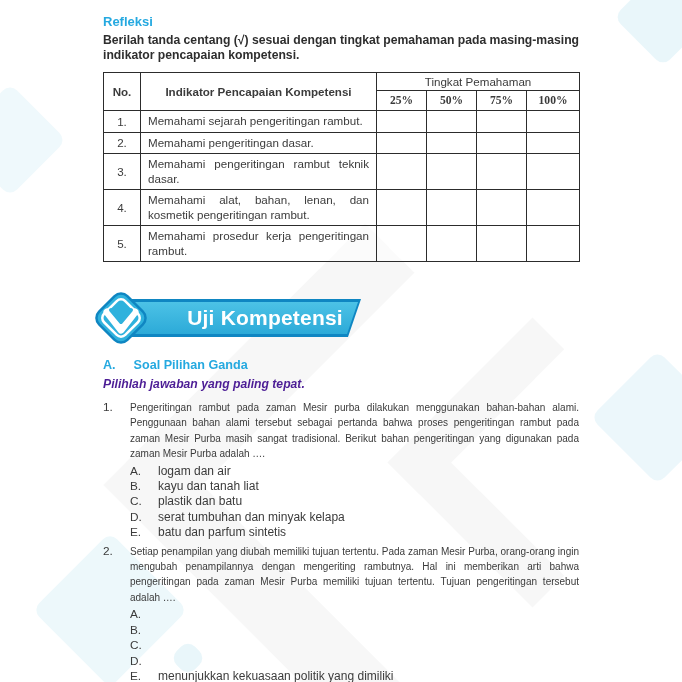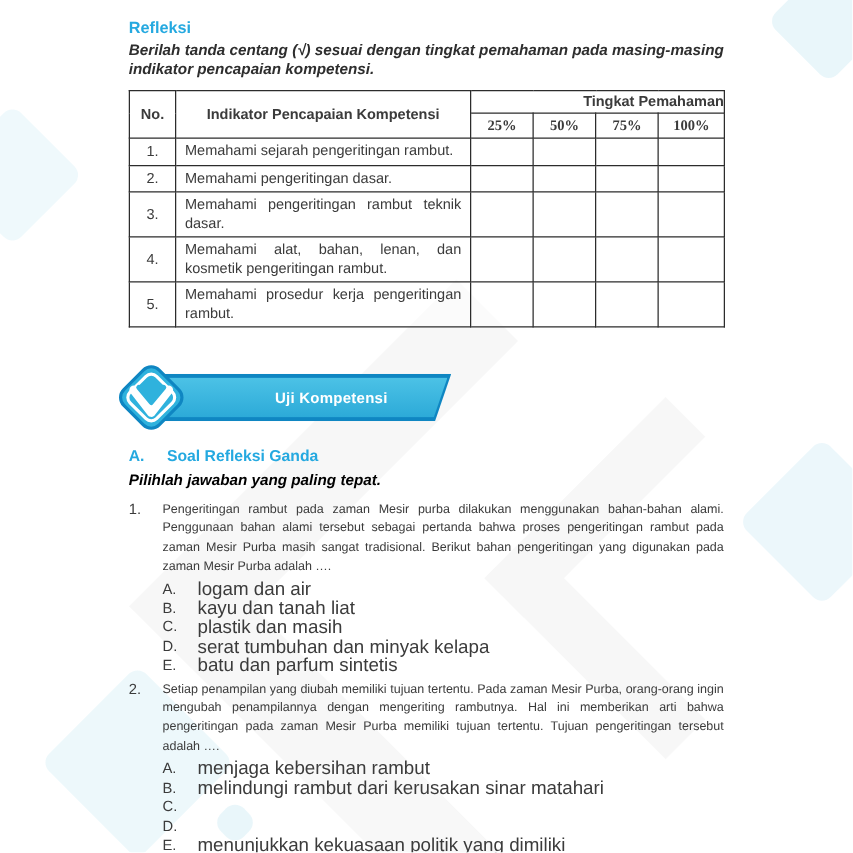--- a/index.html
+++ b/index.html
@@ -7,54 +7,54 @@
   .page{position:relative;width:682px;height:682px;background:#fff;overflow:hidden;}
 
   
   .wm{position:absolute;pointer-events:none;}
   .wm-diamond{background:#bfe6f2;transform:rotate(45deg);border-radius:10px;}
   .wm-chev{border-style:solid;border-color:#9a9a9a;transform:rotate(45deg);opacity:.07;}
 
   .content{position:absolute;left:103px;top:14px;width:476px;}
 
   .h-teal{color:#25a9e0;font-weight:bold;font-size:13px;margin:0 0 4px 0;}
-  .instruction{font-style:italic;font-weight:bold;font-size:12.2px;line-height:15px;color:#2e2e2e;margin:0 0 9px 0;text-align:justify;}
+  .instruction{font-weight:bold;font-size:12.2px;line-height:15px;color:#2e2e2e;margin:0 0 9px 0;text-align:justify;}
 
   table.comp{border-collapse:collapse;width:476px;table-layout:fixed;}
   table.comp td,table.comp th{border:1.4px solid #2c2c2c;font-size:11.6px;vertical-align:middle;background:rgba(255,255,255,.55);}
-  th.group{font-size:12.4px;font-weight:bold;text-align:right;padding:2px 0;}
+  th.group{font-size:12.4px;font-weight:normal;text-align:center;padding:2px 0;}
   th.lvl{font-size:12px;font-weight:bold;text-align:center;padding:3px 0;font-family:Liberation Serif, serif;}
   th.no-col,th.ind-col{font-size:12px;font-weight:bold;text-align:center;}
   td.no-cell{text-align:center;padding:3px 2px;}
   td.ind-cell{padding:3px 7px;text-align:justify;line-height:14.5px;}
   td.chk{height:100%;}
 
   
   .banner-wrap{position:relative;height:60px;margin:26px 0 10px -12px;}
   .ribbon-outer{position:absolute;left:32px;top:11px;width:238px;height:38px;
     background:#0f86c2;border-radius:7px 0 0 7px;
     clip-path:polygon(0 0,100% 0,calc(100% - 13px) 100%,0 100%);}
   .ribbon-inner{position:absolute;left:3px;top:3px;right:3px;bottom:3px;
     background:linear-gradient(180deg,#4cc2e6 0%,#2caad8 100%);
     border-radius:5px 0 0 5px;
     clip-path:polygon(0 0,100% 0,calc(100% - 11px) 100%,0 100%);
     display:flex;align-items:center;justify-content:center;}
-  .ribbon-label{color:#ffffff;font-weight:bold;font-size:12px;letter-spacing:.2px;padding-left:46px;}
+  .ribbon-label{color:#ffffff;font-weight:bold;font-size:21px;letter-spacing:.2px;padding-left:46px;}
   .emblem{position:absolute;left:-2px;top:-2px;}
 
   .sec-head{display:flex;gap:18px;color:#25a9e0;font-weight:bold;font-size:12.6px;margin:4px 0 5px 0;}
-  .sec-instruction{font-style:italic;font-weight:bold;font-size:12.2px;color:#000000;margin:0 0 9px 0;}
+  .sec-instruction{font-style:italic;font-weight:bold;font-size:12.2px;color:#4c1d95;margin:0 0 9px 0;}
 
   .question{display:flex;margin-bottom:3px;}
   .q-num{width:27px;flex:0 0 27px;font-size:11.8px;line-height:15.4px;}
   .q-body{flex:1;}
   .q-text{font-size:10px;line-height:15.4px;text-align:justify;margin:0 0 2px 0;}
   .option{display:flex;}
   .opt-letter{width:28px;flex:0 0 28px;font-size:11.8px;line-height:15.4px;}
-  .opt-text{font-size:15px;line-height:15.4px;}
+  .opt-text{font-size:12px;line-height:15.4px;}
 </style>
 </head>
 <body>
 
 <div class="page">
 
   <div class="wm wm-diamond" style="left:628px;top:-18px;width:70px;height:70px;opacity:.35;"></div>
   <div class="wm wm-diamond" style="left:610px;top:370px;width:95px;height:95px;opacity:.30;"></div>
   <div class="wm wm-diamond" style="left:55px;top:555px;width:110px;height:110px;opacity:.28;"></div>
   <div class="wm wm-diamond" style="left:-30px;top:100px;width:80px;height:80px;opacity:.25;"></div>
@@ -144,62 +144,60 @@
             <rect x="17" y="17" width="30" height="30" rx="6" fill="none" stroke="#ffffff" stroke-width="2.5"></rect>
           </g>
           <path d="M18 26 L32 44 L46 26" fill="none" stroke="#ffffff" stroke-width="7" stroke-linecap="round" stroke-linejoin="round"></path>
           <path d="M22 24 L32 36 L42 24" fill="none" stroke="#2fb2dd" stroke-width="4" stroke-linecap="round" stroke-linejoin="round"></path>
         </svg>
       </span>
     </div>
 
     <div class="sec-head">
       <span>A.</span>
-      <span>Soal Refleksi Ganda</span>
+      <span>Soal Pilihan Ganda</span>
     </div>
     <p class="sec-instruction">Pilihlah jawaban yang paling tepat.</p>
 
     <div class="question">
       <div class="q-num">1.</div>
       <div class="q-body">
         <p class="q-text">Pengeritingan rambut pada zaman Mesir purba dilakukan menggunakan bahan-bahan alami. Penggunaan bahan alami tersebut sebagai pertanda bahwa proses pengeritingan rambut pada zaman Mesir Purba masih sangat tradisional. Berikut bahan pengeritingan yang digunakan pada zaman Mesir Purba adalah ….</p>
         <div class="option">
           <span class="opt-letter">A.</span>
           <span class="opt-text">logam dan air</span>
         </div>
         <div class="option">
           <span class="opt-letter">B.</span>
           <span class="opt-text">kayu dan tanah liat</span>
         </div>
         <div class="option">
           <span class="opt-letter">C.</span>
-          <span class="opt-text">plastik dan masih</span>
+          <span class="opt-text">plastik dan batu</span>
         </div>
         <div class="option">
           <span class="opt-letter">D.</span>
           <span class="opt-text">serat tumbuhan dan minyak kelapa</span>
         </div>
         <div class="option">
           <span class="opt-letter">E.</span>
           <span class="opt-text">batu dan parfum sintetis</span>
         </div>
       </div>
     </div>
 
     <div class="question">
       <div class="q-num">2.</div>
       <div class="q-body">
         <p class="q-text">Setiap penampilan yang diubah memiliki tujuan tertentu. Pada zaman Mesir Purba, orang-orang ingin mengubah penampilannya dengan mengeriting rambutnya. Hal ini memberikan arti bahwa pengeritingan pada zaman Mesir Purba memiliki tujuan tertentu. Tujuan pengeritingan tersebut adalah ….</p>
         <div class="option">
           <span class="opt-letter">A.</span>
-          <span class="opt-text">menjaga kebersihan rambut</span>
         </div>
         <div class="option">
           <span class="opt-letter">B.</span>
-          <span class="opt-text">melindungi rambut dari kerusakan sinar matahari</span>
         </div>
         <div class="option">
           <span class="opt-letter">C.</span>
         </div>
         <div class="option">
           <span class="opt-letter">D.</span>
         </div>
         <div class="option">
           <span class="opt-letter">E.</span>
           <span class="opt-text">menunjukkan kekuasaan politik yang dimiliki</span>

